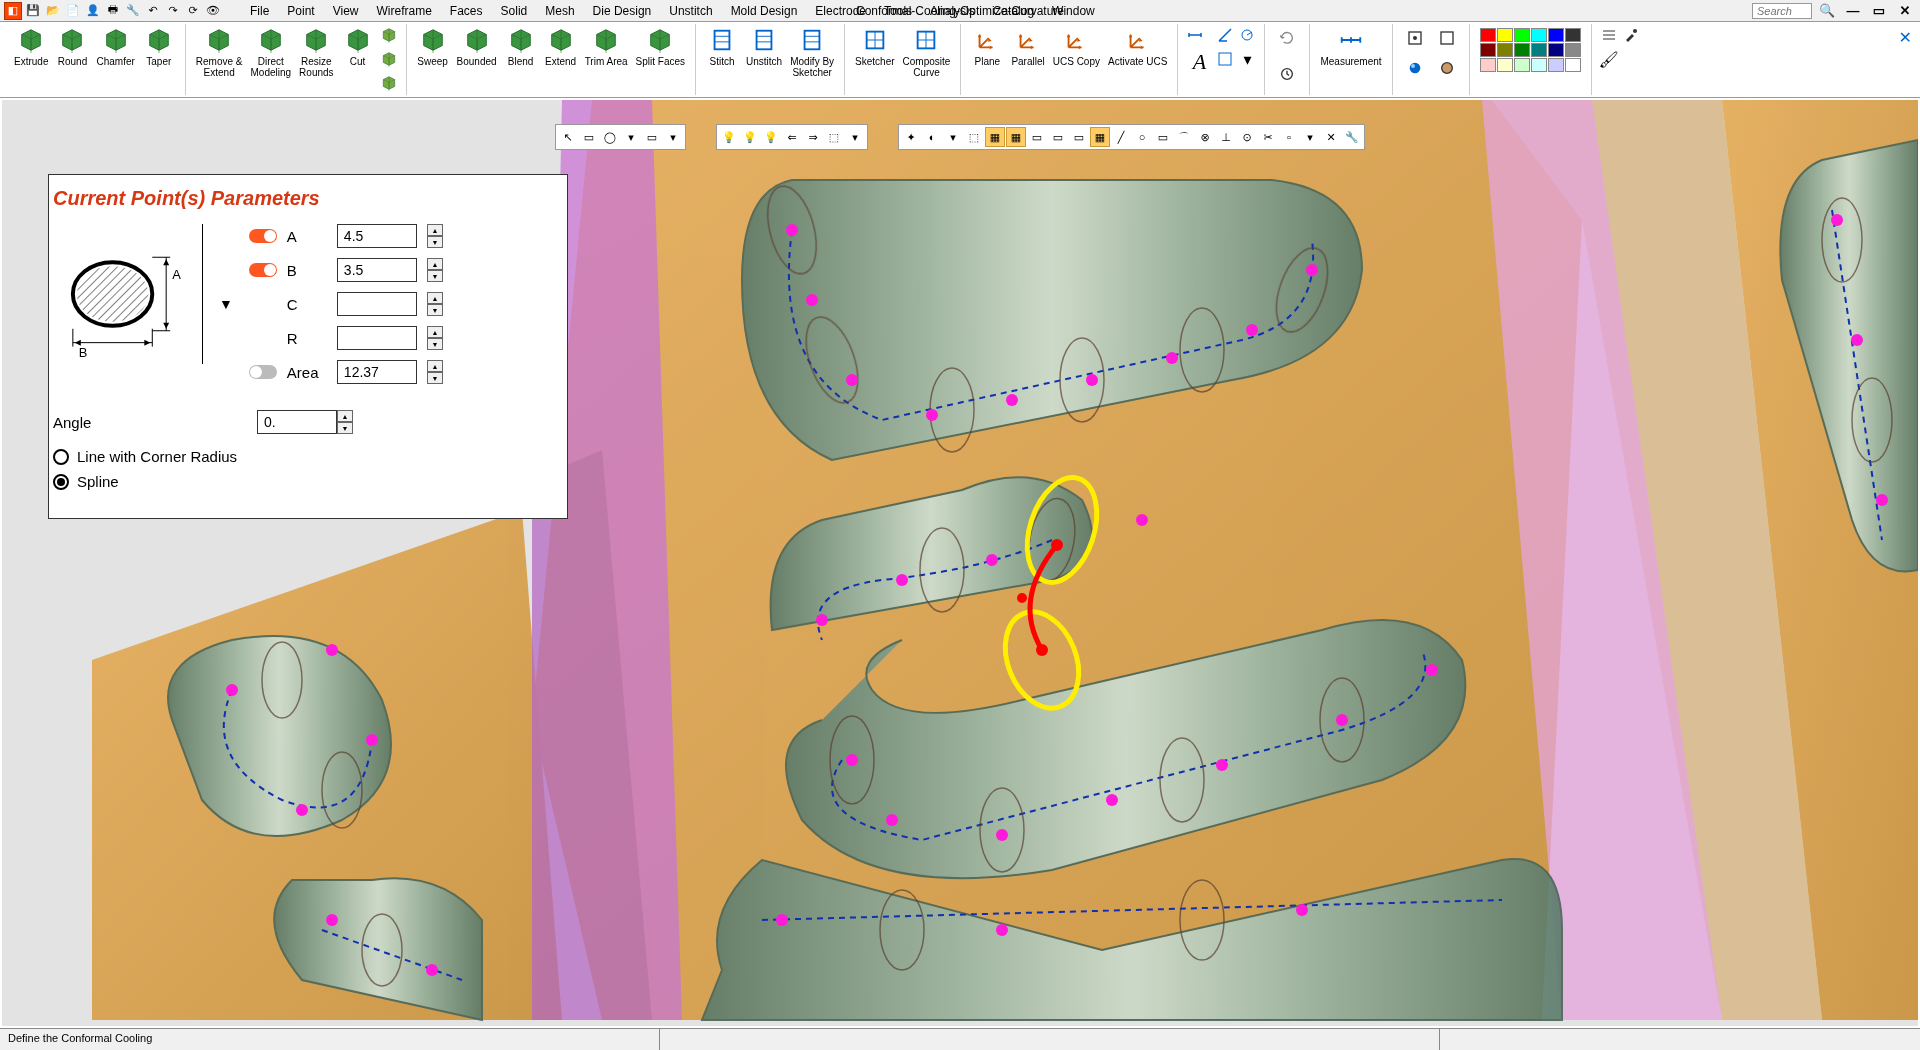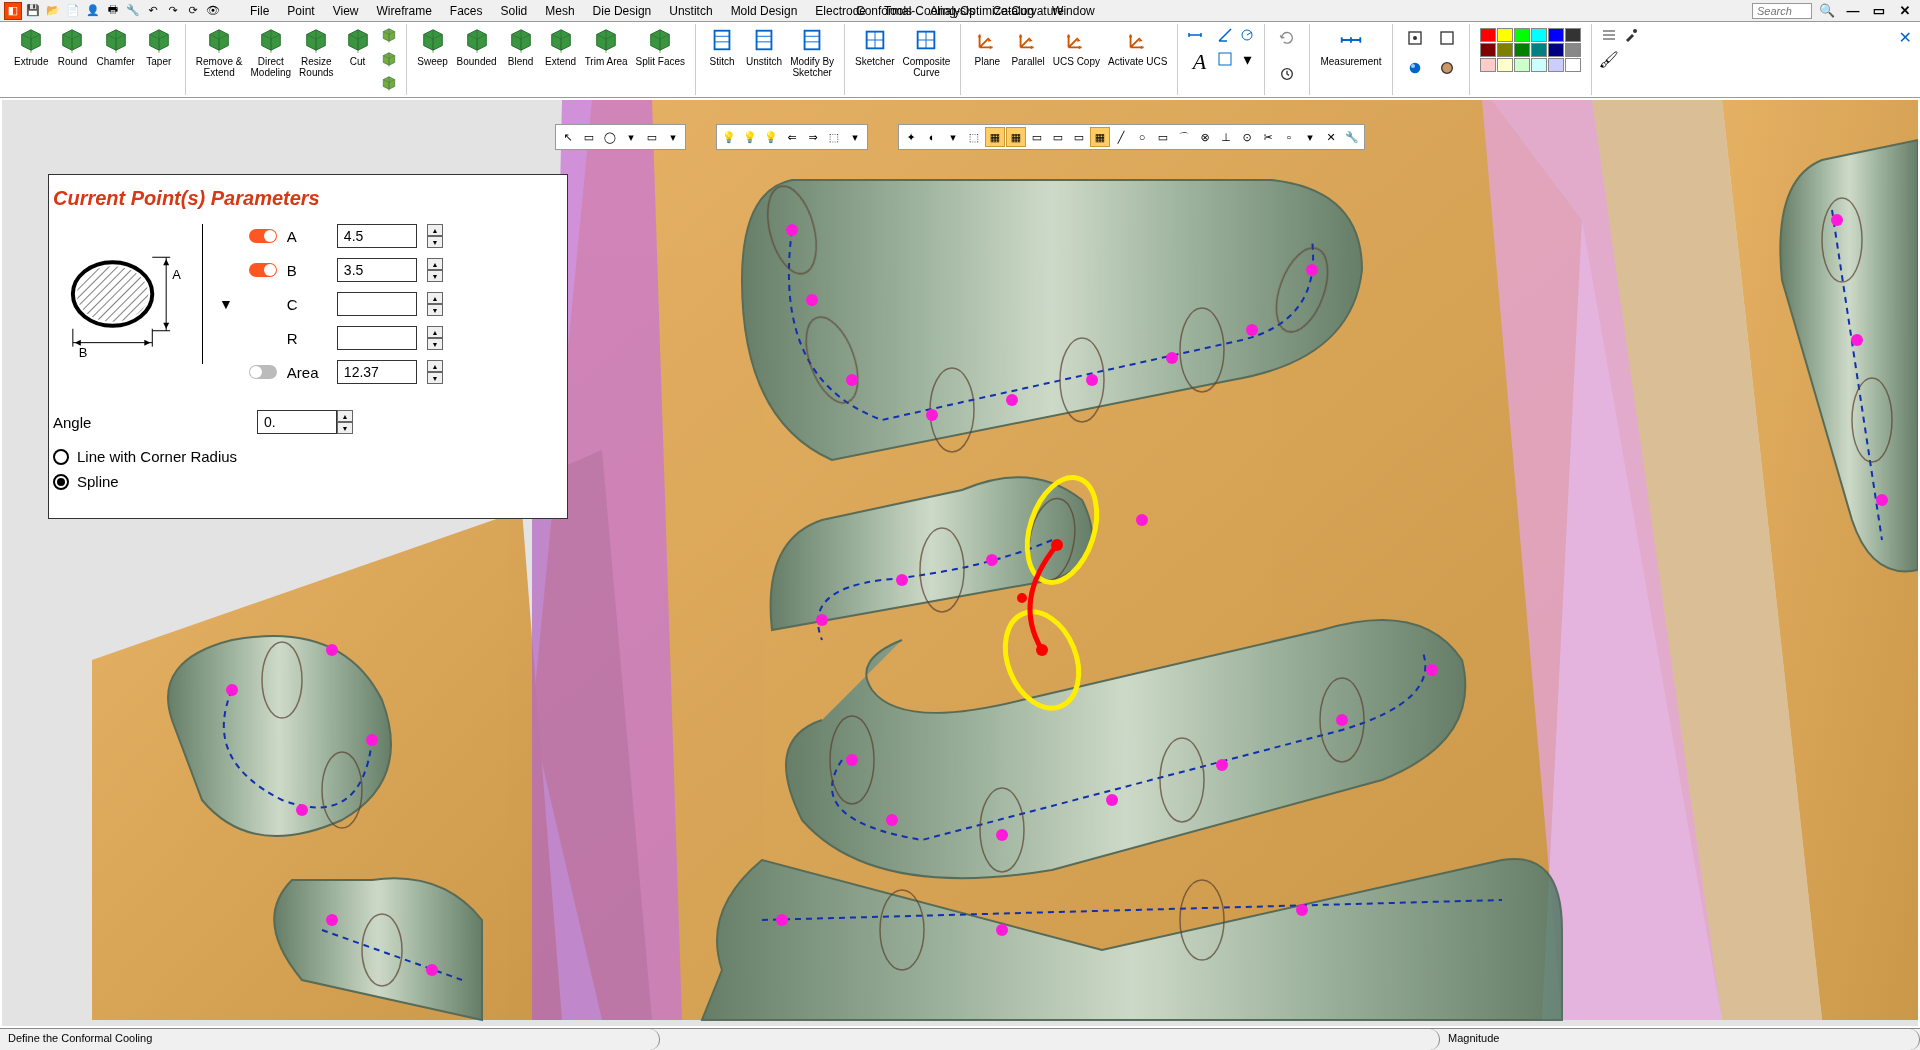--- a/index.html
+++ b/index.html
@@ -62,21 +62,21 @@
 
 .lower-params { margin-top: 26px; }
 .lower-row { display: flex; align-items: center; gap: 24px; margin-bottom: 14px; margin-top: 15px; }
 .lower-label { font-size: 15px; min-width: 60px; }
 .radio-row { display: flex; align-items: center; gap: 8px; margin-bottom: 8px; font-size: 15px; }
 .radio { width: 16px; height: 16px; border: 2px solid #000; border-radius: 50%; display: flex; align-items: center; justify-content: center; cursor: pointer; }
 .radio.checked::after { content: ''; width: 8px; height: 8px; border-radius: 50%; background: #000; }
 
 
 .statusbar { position: absolute; bottom: 0; left: 0; right: 0; height: 22px; background: #f0f0f0; border-top: 1px solid #888; display: flex; font-size: 11px; }
-.status-cell { border-right: 1px solid #888; padding: 3px 8px; flex-shrink: 0; border-radius: 10px; }
+.status-cell { border-right: 1px solid #888; padding: 3px 8px; flex-shrink: 0; }
 .status-cell.wide { width: 660px; }
 .status-cell.mid { width: 780px; }
 </style>
 </head>
 <body>
 
 <div class="titlebar">
   <div class="qat">
     <div class="qat-btn" style="background:#ff4400;color:#fff;border:1px solid #aa3300">◧</div>
     <div class="qat-btn">💾</div>
@@ -737,14 +737,13 @@
     <div class="radio-row">
       <div class="radio checked"></div>
       <span>Spline</span>
     </div>
   </div>
 </div>
 
 <div class="statusbar">
   <div class="status-cell wide">Define the Conformal Cooling</div>
   <div class="status-cell mid"></div>
-  <div class="status-cell" style="flex:1">Magnitude</div>
 </div>
 
 </body></html>

